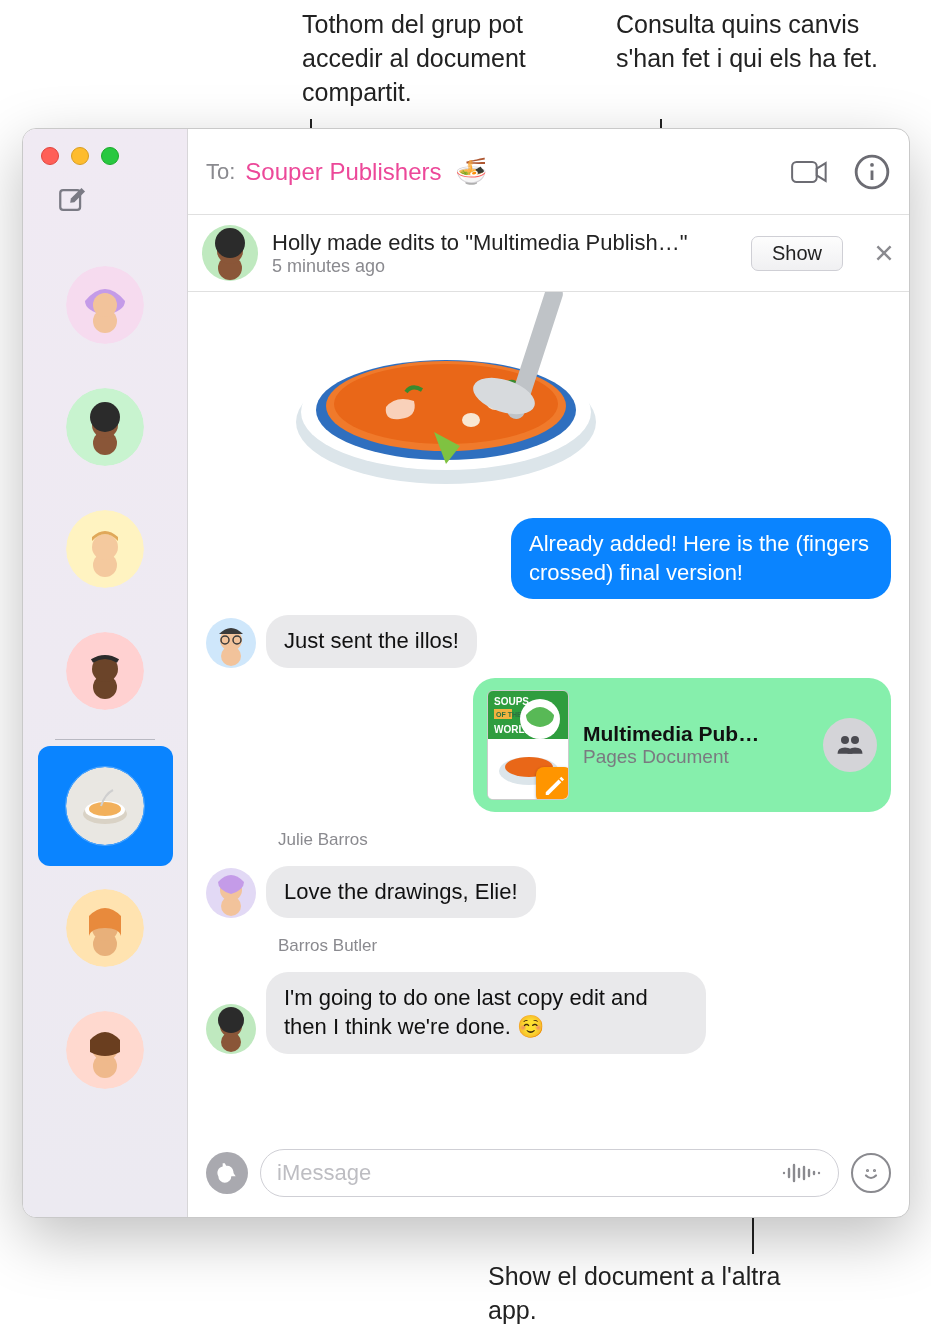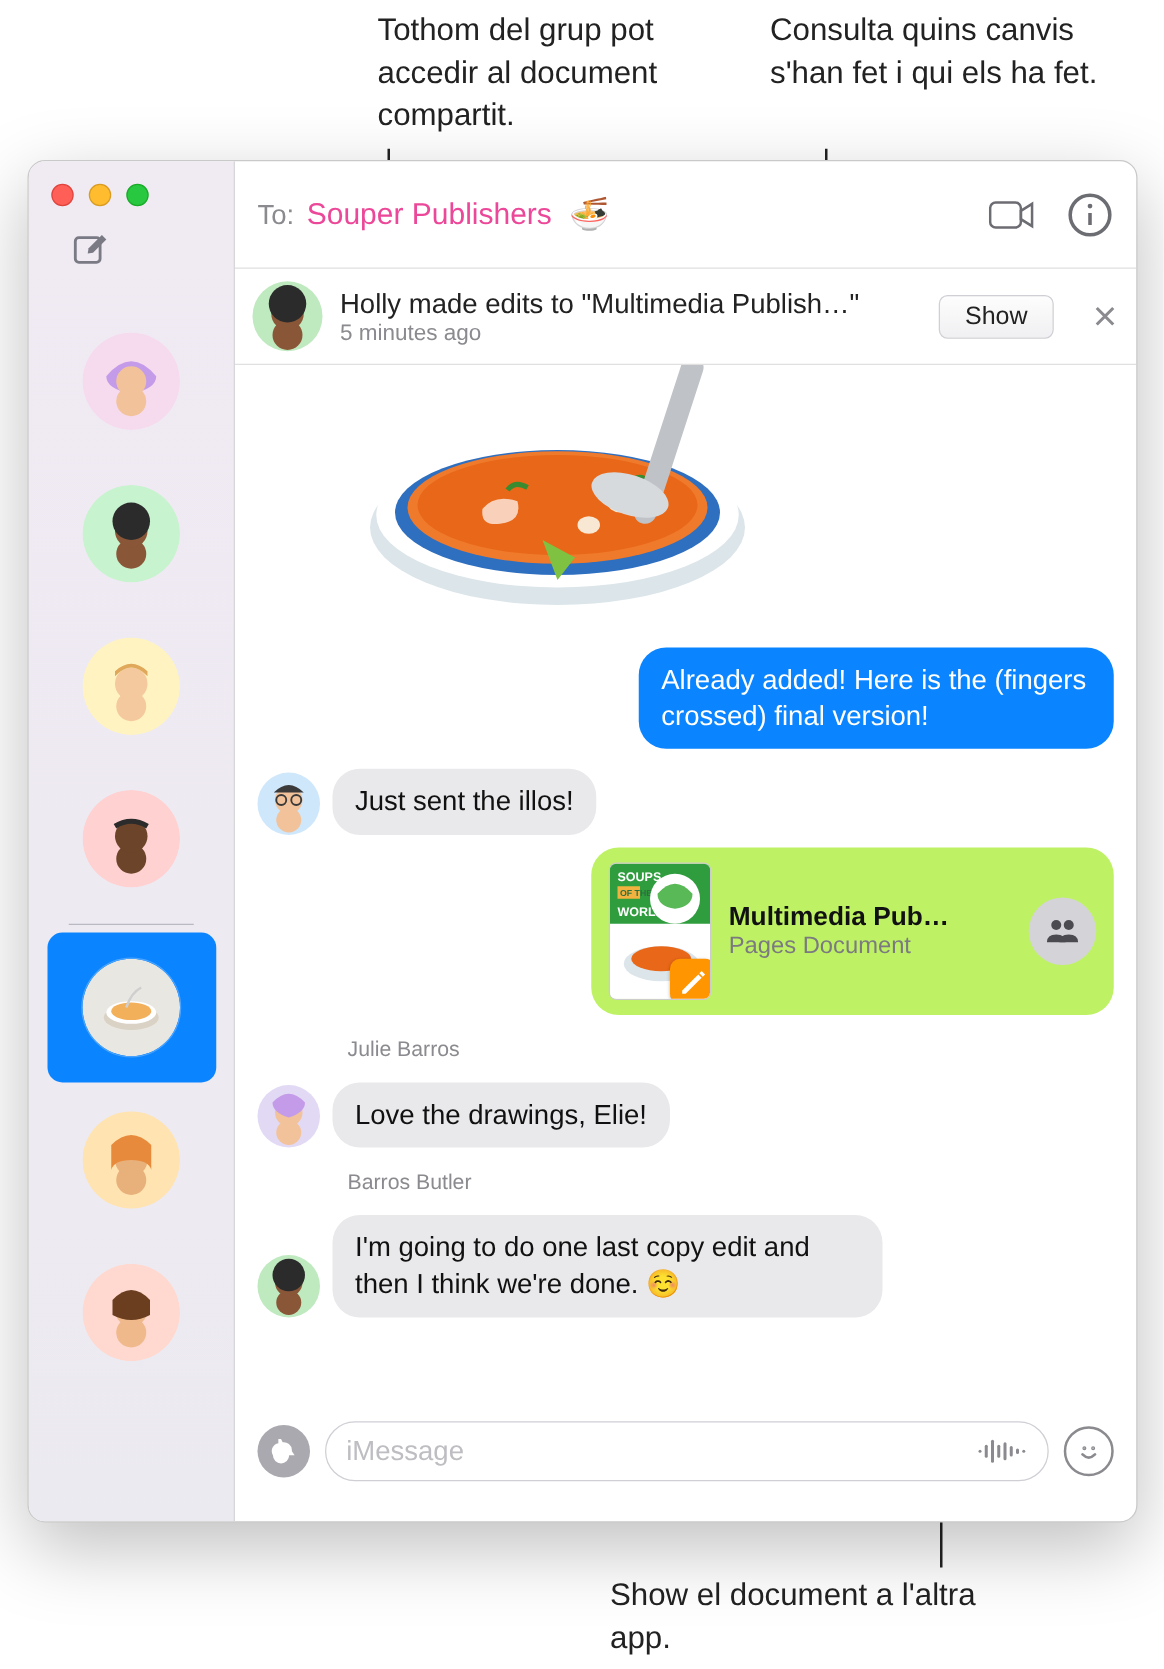--- a/index.html
+++ b/index.html
@@ -131,21 +131,21 @@
     font-size: 22px; line-height:1.3;
     max-width: 430px;
   }
   .bubble.gray { background:#e9e9eb; color:#111; }
   .bubble.blue { background:#0a84ff; color:#fff; max-width: 380px;}
   .sender-name { font-size:17px; color:#8a8a8f; margin-left:72px; margin-top:18px; }
   .doc-card {
     margin-top: 10px;
     margin-left: auto;
     width: 418px;
-    background:#bef264;
+    background:#86efac;
     border-radius: 22px;
     padding: 12px 14px;
     display:flex; align-items:center; gap:14px;justify-content:center;
   }
   .doc-thumb {
     width:82px; height:110px; border-radius:6px;
     background: linear-gradient(#3ea44a,#f2b23f 40%,#fff 40%);
     position:relative; overflow:hidden; flex-shrink:0;
     border:1px solid #ccc;
   }
@@ -159,21 +159,21 @@
   .doc-meta { flex:1; min-width:0; }
   .doc-title { font-size:21px; font-weight:600; color:#111; white-space:nowrap;overflow:hidden;text-overflow:ellipsis; }
   .doc-subtitle { font-size:19px; color:#7a7a80; }
   .doc-share {
     width:54px; height:54px; border-radius:50%;
     background:#d4d4d8; display:flex;align-items:center;justify-content:center; flex-shrink:0;
   }
   .doc-share svg { width:30px;height:30px;color:#4a4a50;}
   .input-bar {
     display:flex; align-items:center; gap:12px;
-    padding: 14px 18px 32px;
+    padding: 14px 18px 20px;
   }
   .apps-btn { width:42px;height:42px;border-radius:50%;background:#a9a9af;display:flex;align-items:center;justify-content:center;cursor:pointer;}
   .apps-btn svg{width:26px;height:26px;color:#fff;}
   .msg-input {
     flex:1; height:48px; border-radius:24px;
     border:1.5px solid #cfcfd5; background:#fff;
     display:flex; align-items:center; padding:0 16px;
     justify-content:space-between;
   }
   .msg-input .placeholder { color:#bdbdc2; font-size:22px; }

